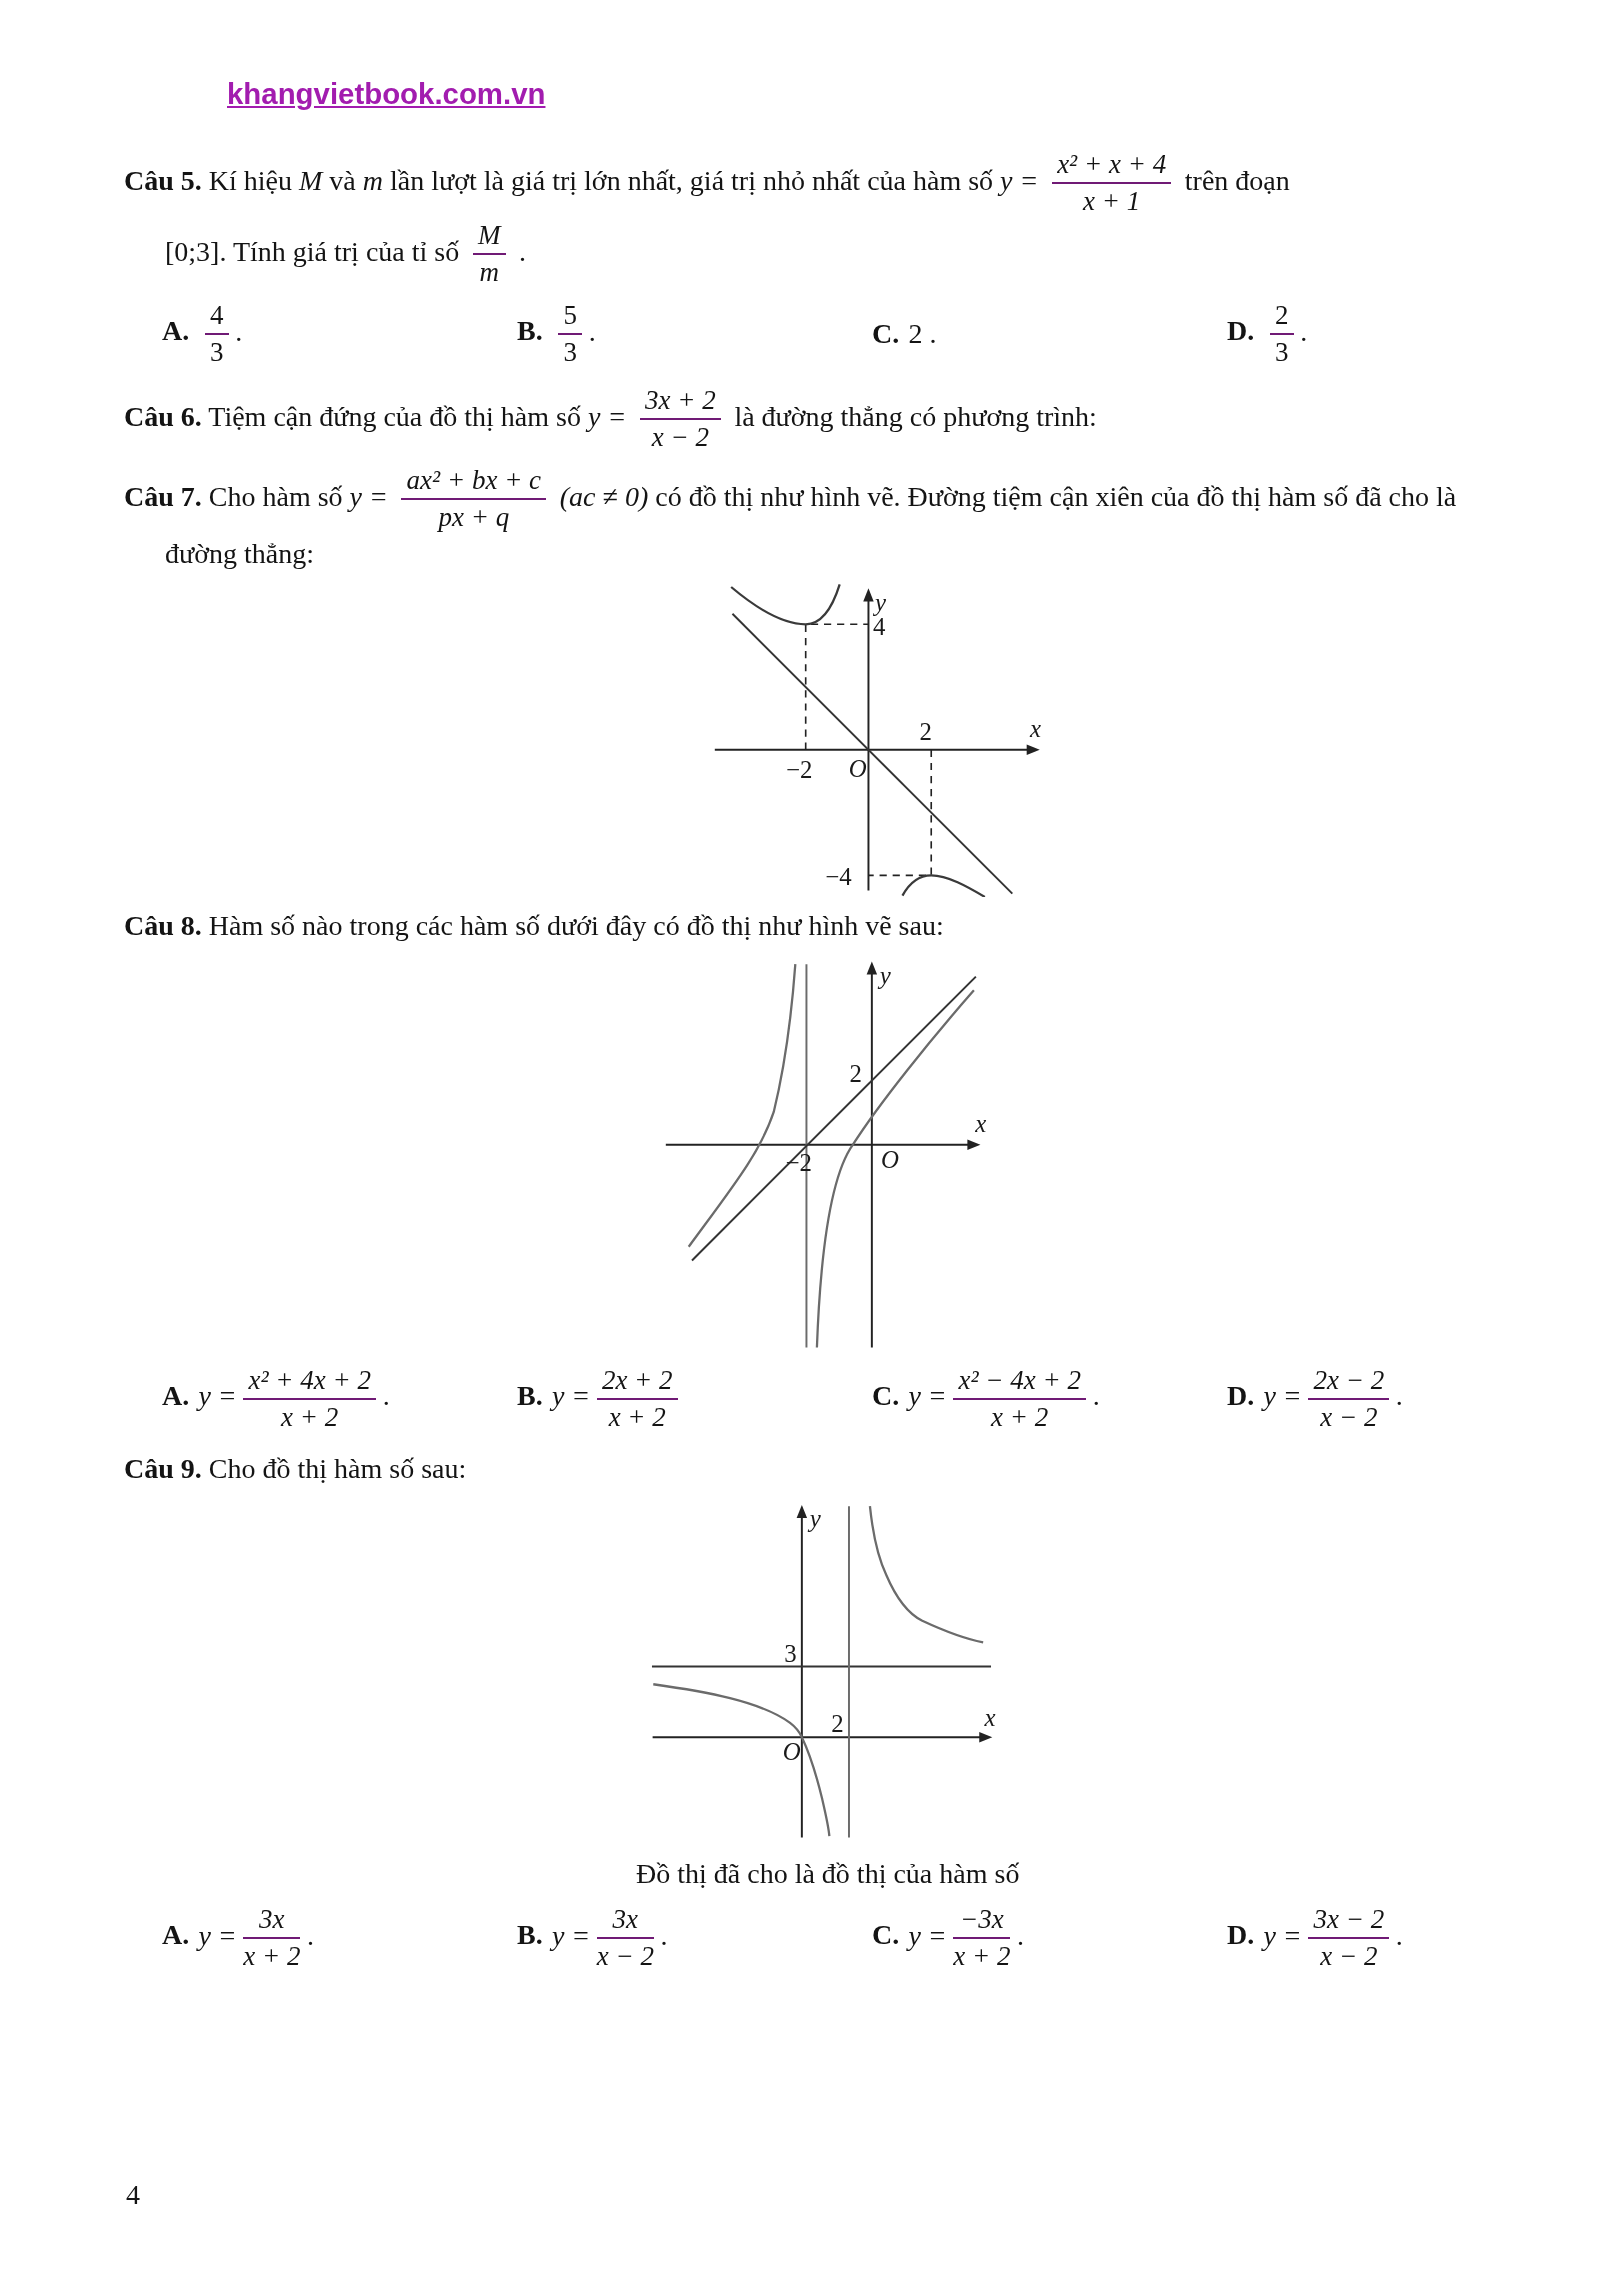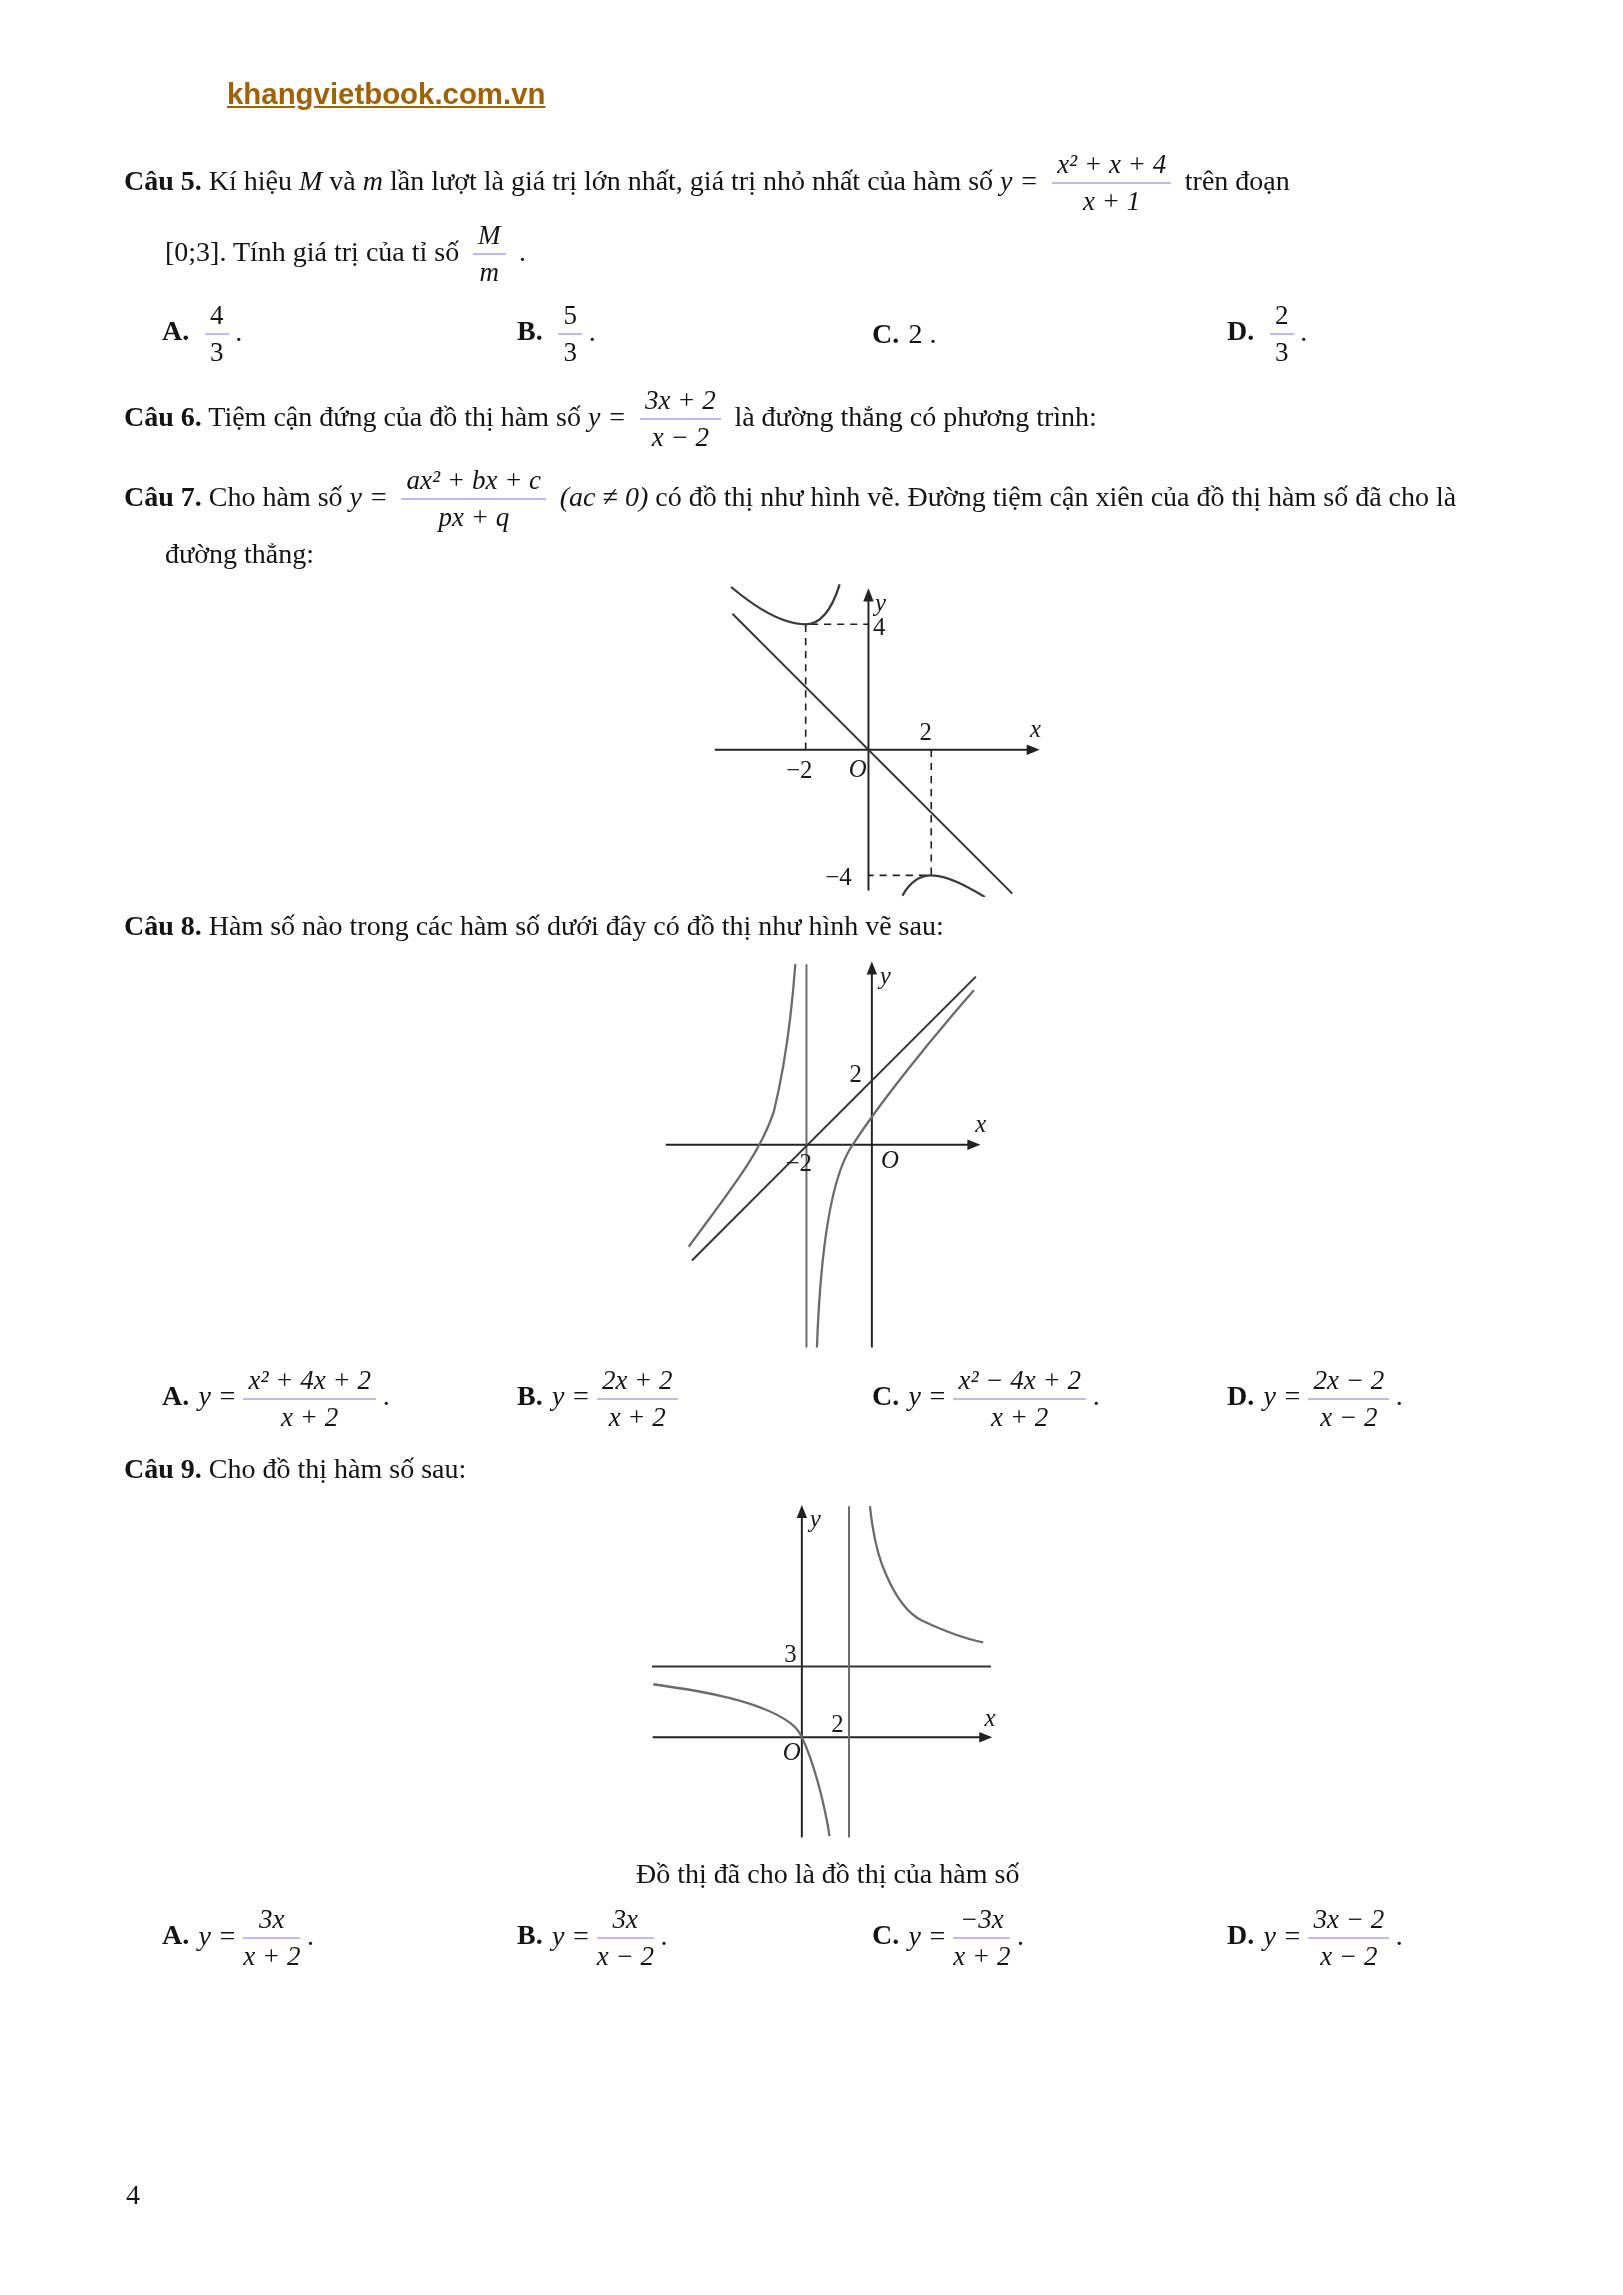--- a/index.html
+++ b/index.html
@@ -6,32 +6,32 @@
   html,body { background:#ffffff; }
   body {
     width:1623px; height:2295px; overflow:hidden;
     font-family:"Liberation Serif", serif;
     font-size:28px; color:#141414; position:relative;
   }
   .page { padding:77px 121px 0 124px; }
   .site-header {
     font-family:"Liberation Sans", sans-serif;
     font-weight:bold; font-size:29.4px; text-decoration:underline;
-    margin-left:103px; margin-bottom:37px; color:#a16207;
+    margin-left:103px; margin-bottom:37px; color:#a21caf;
   }
   .question { padding-left:41px; text-indent:-41px; line-height:1.42; margin-bottom:9.2px;font-family:Liberation Serif, serif; }
   .qlabel { font-weight:bold; }
   .mi { font-style:italic; }
   .indent { padding-left:29.4px; text-indent:0;text-align:center; }
   .frac {
     display:inline-flex; flex-direction:column; text-align:center;
     vertical-align:middle; line-height:1.15; margin:1.3px 6.5px; text-indent:0;
     font-size:27px;
   }
-  .frac .num { border-bottom:2px solid #c4b5fd; padding:0 5.2px 2px; }
+  .frac .num { border-bottom:2px solid #701a75; padding:0 5.2px 2px; }
   .frac .den { padding-top:2px; }
   .options {
     display:grid; grid-template-columns:355px 355px 355px 1fr;
     padding-left:38px; margin-bottom:14.4px; align-items:center; line-height:1.42;
   }
   .opt { white-space:nowrap; }
   .okey { font-weight:bold; margin-right:9.2px; }
   .figure { display:flex; justify-content:center; margin:5.2px 0 9.2px; }
   .fig text { font-size:38px; fill:#1a1a1a; font-family:"Liberation Serif", serif; font-style:normal; }
   .fig .it { font-style:italic; }

